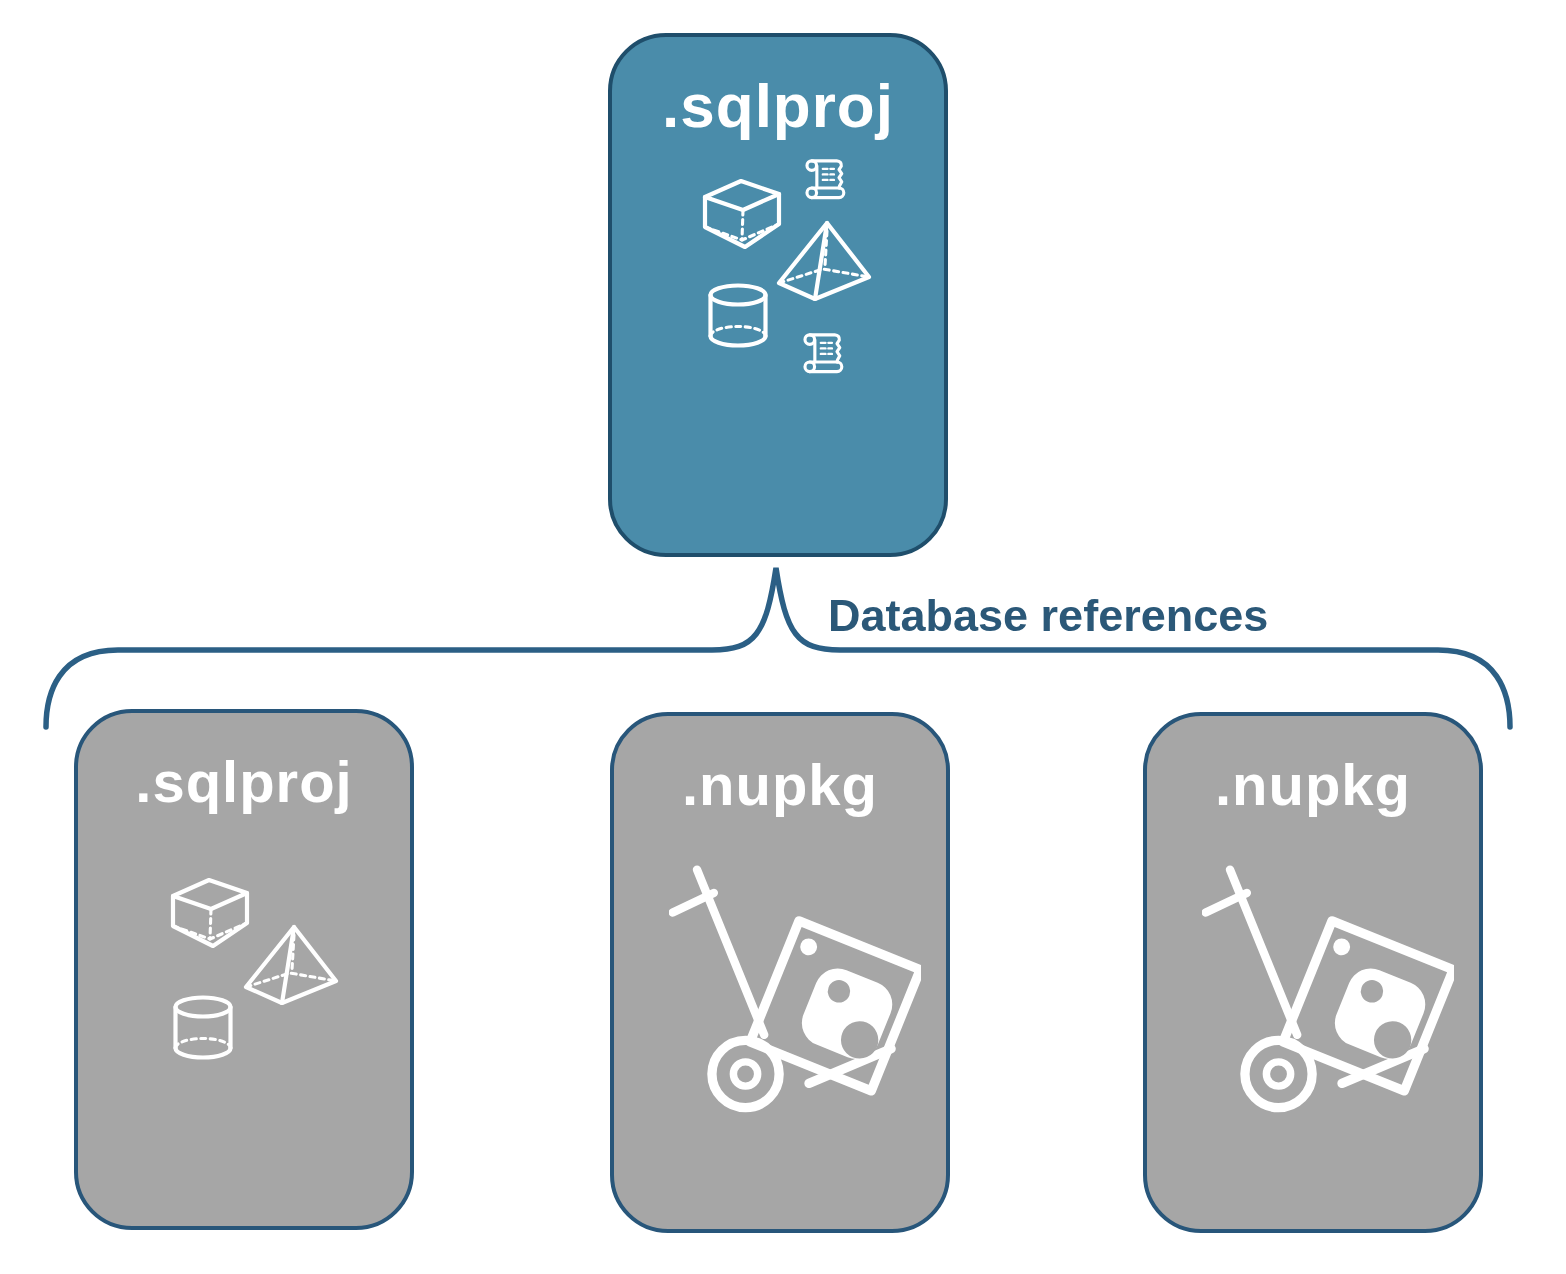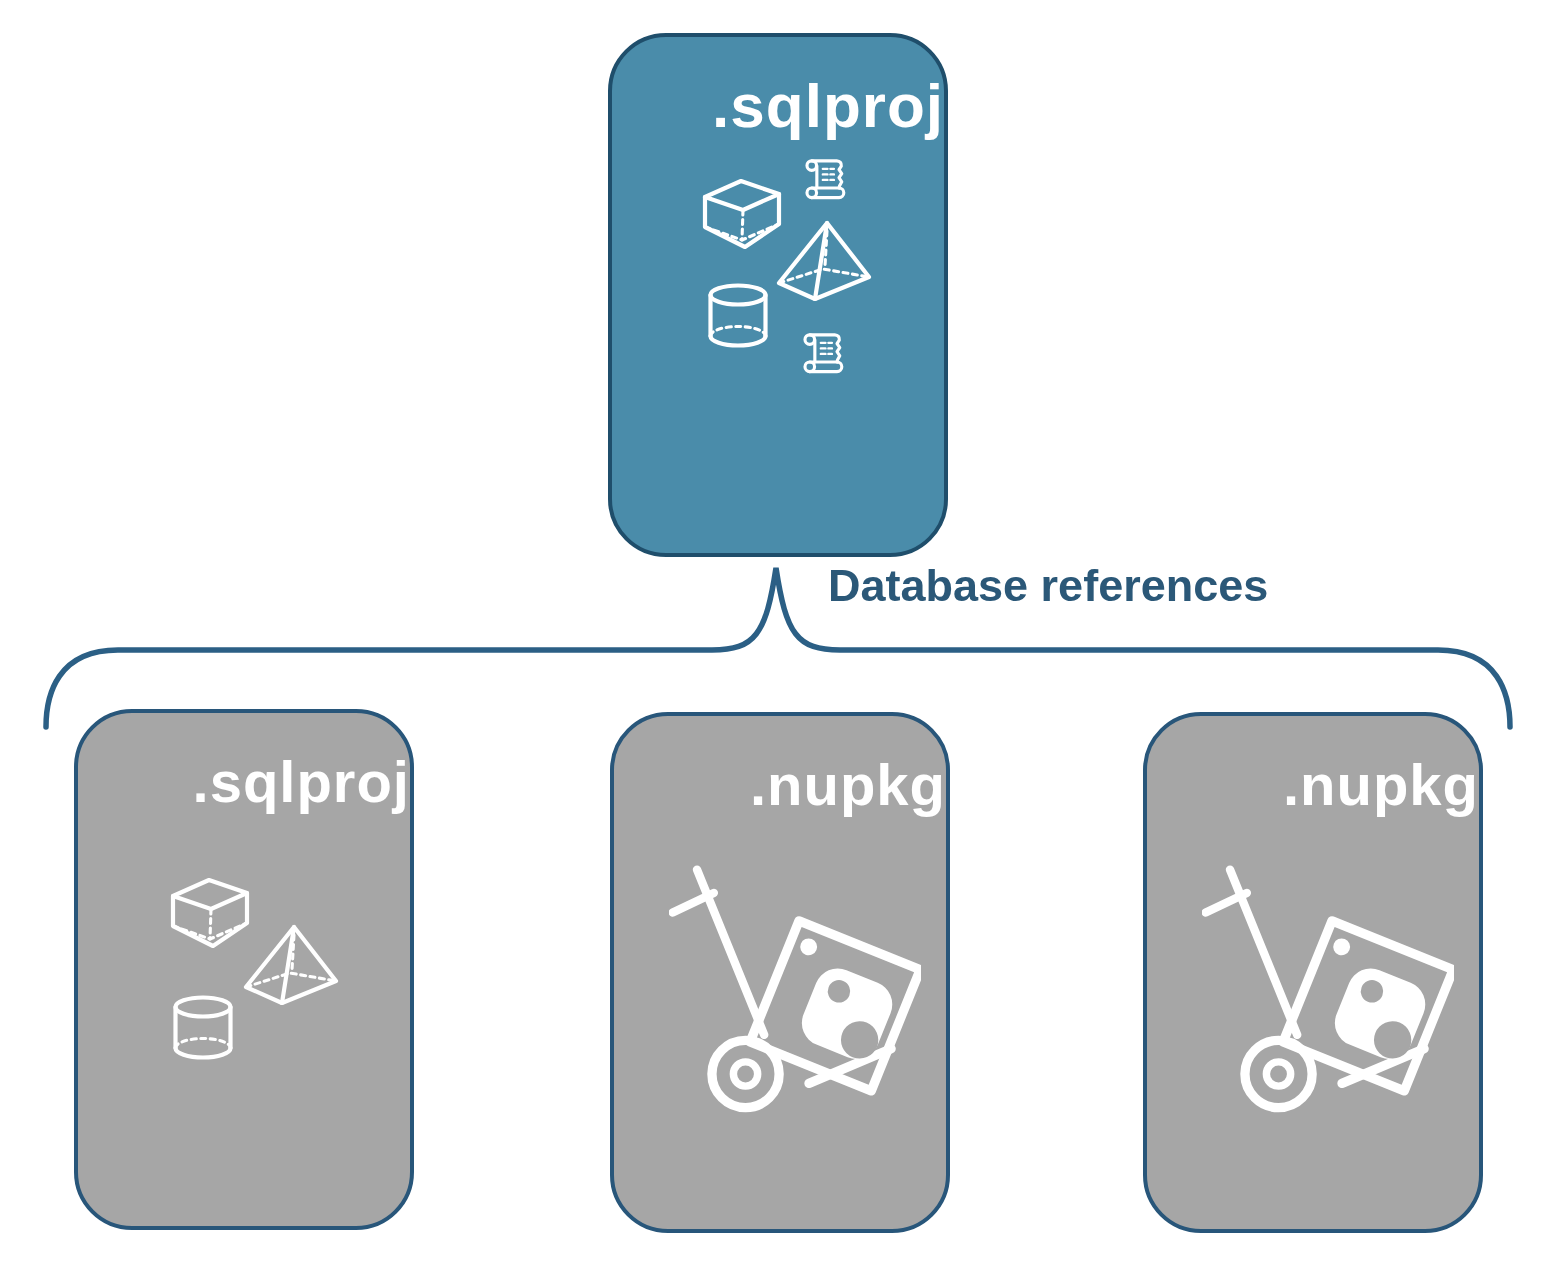--- a/index.html
+++ b/index.html
@@ -16,28 +16,28 @@
     position:relative;width:1566px;height:1274px;overflow:hidden;
     background:#ffffff;font-family:"Liberation Sans",sans-serif;
   }
   .node{position:absolute;border-radius:58px;border:4px solid;box-sizing:border-box;}
   .node.root{left:608px;top:33px;width:340px;height:524px;background:var(--root-fill);border-color:var(--root-border);}
   .node.child{width:340px;height:521px;background:var(--child-fill);border-color:var(--child-border);}
   .node.child.c0{left:74px;top:709px;}
   .node.child.c1{left:610px;top:712px;}
   .node.child.c2{left:1143px;top:712px;}
   .node .title{
-    display:block;color:#ffffff;font-weight:bold;text-align:right;
+    display:block;color:#ffffff;font-weight:bold;text-align:center;
     margin-top:38px;font-size:62px;letter-spacing:1px;line-height:1;
   }
   .node.child .title{font-size:58px;margin-top:40px;}
   .icon{position:absolute;color:var(--icon-color);display:block;}
   .connector-svg{position:absolute;left:0;top:0;width:1566px;height:1274px;pointer-events:none;}
   .conn-label{
-    position:absolute;left:828px;top:563px;font-size:45px;font-weight:bold;
+    position:absolute;left:828px;top:593px;font-size:45px;font-weight:bold;
     color:var(--label-color);white-space:nowrap;line-height:1;
   }
 </style>
 </head>
 <body>
 
 <svg width="0" height="0" style="position:absolute" aria-hidden="true">
   <defs>
     <symbol id="i-cube" viewBox="0 0 84 76">
       <g fill="none" stroke="currentColor" stroke-width="4.2" stroke-linejoin="round" stroke-linecap="round">

